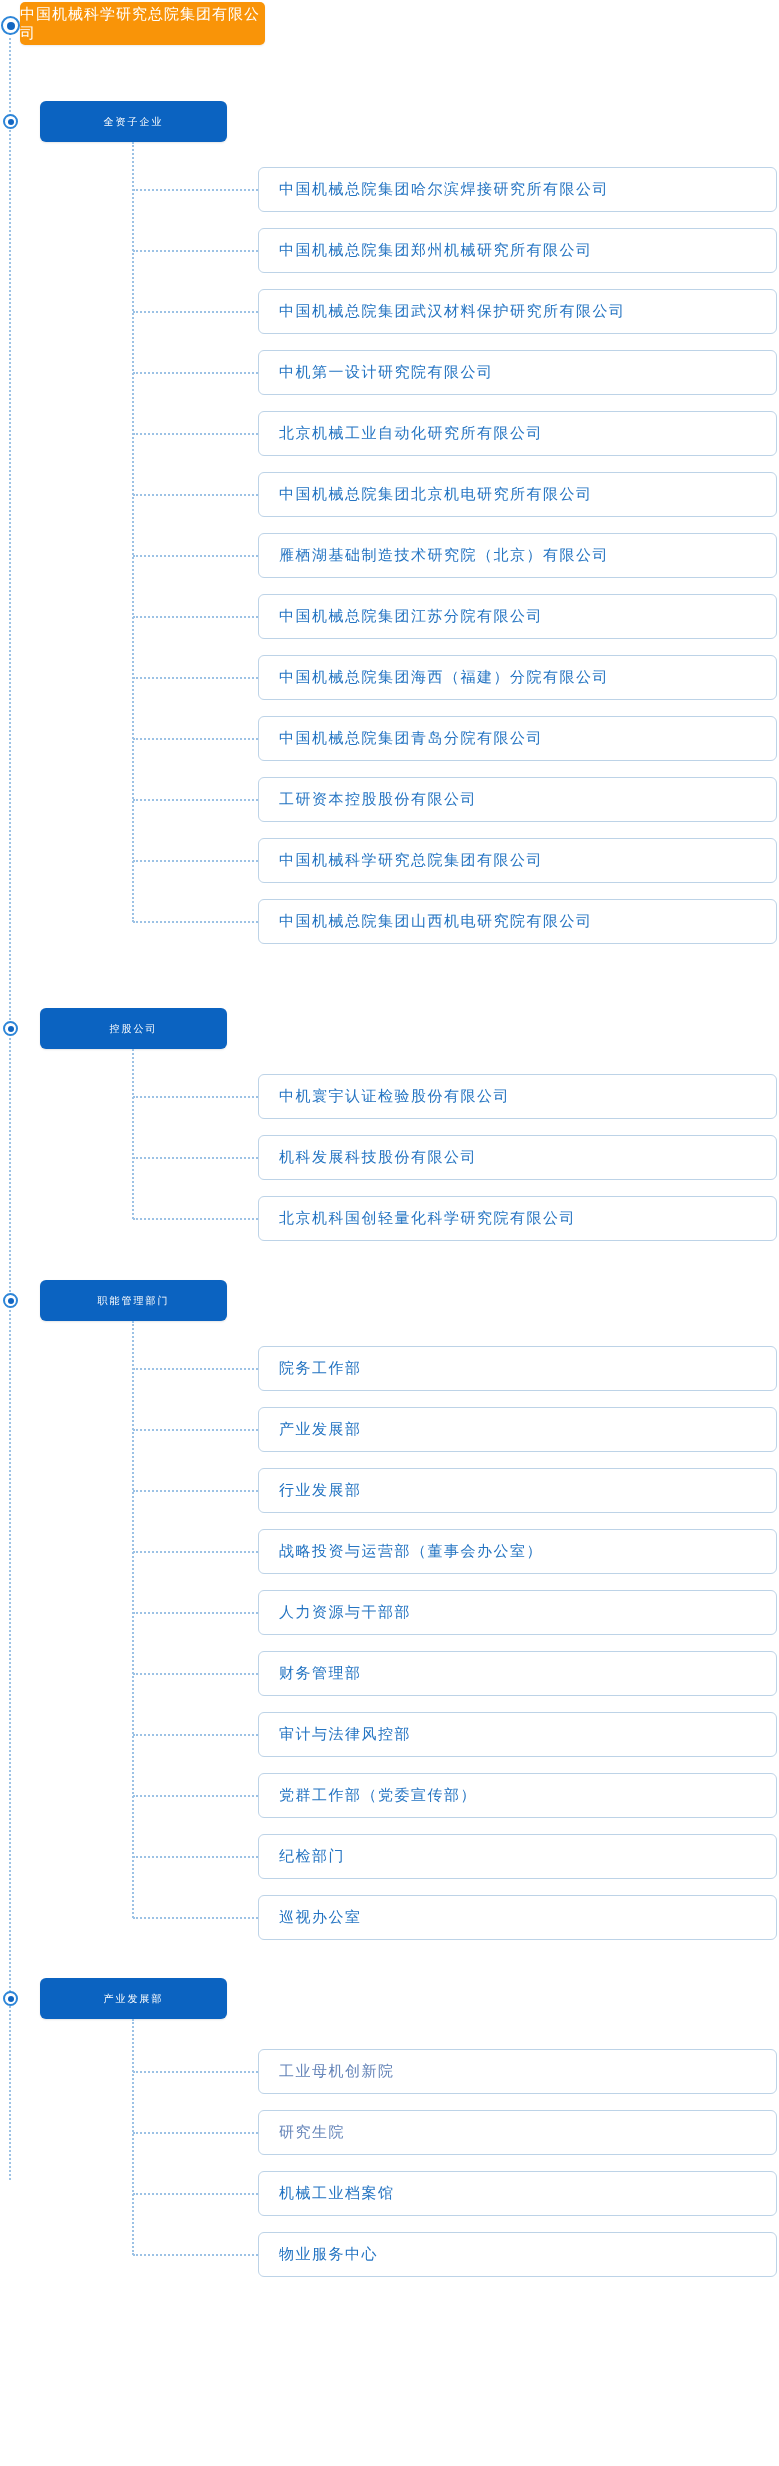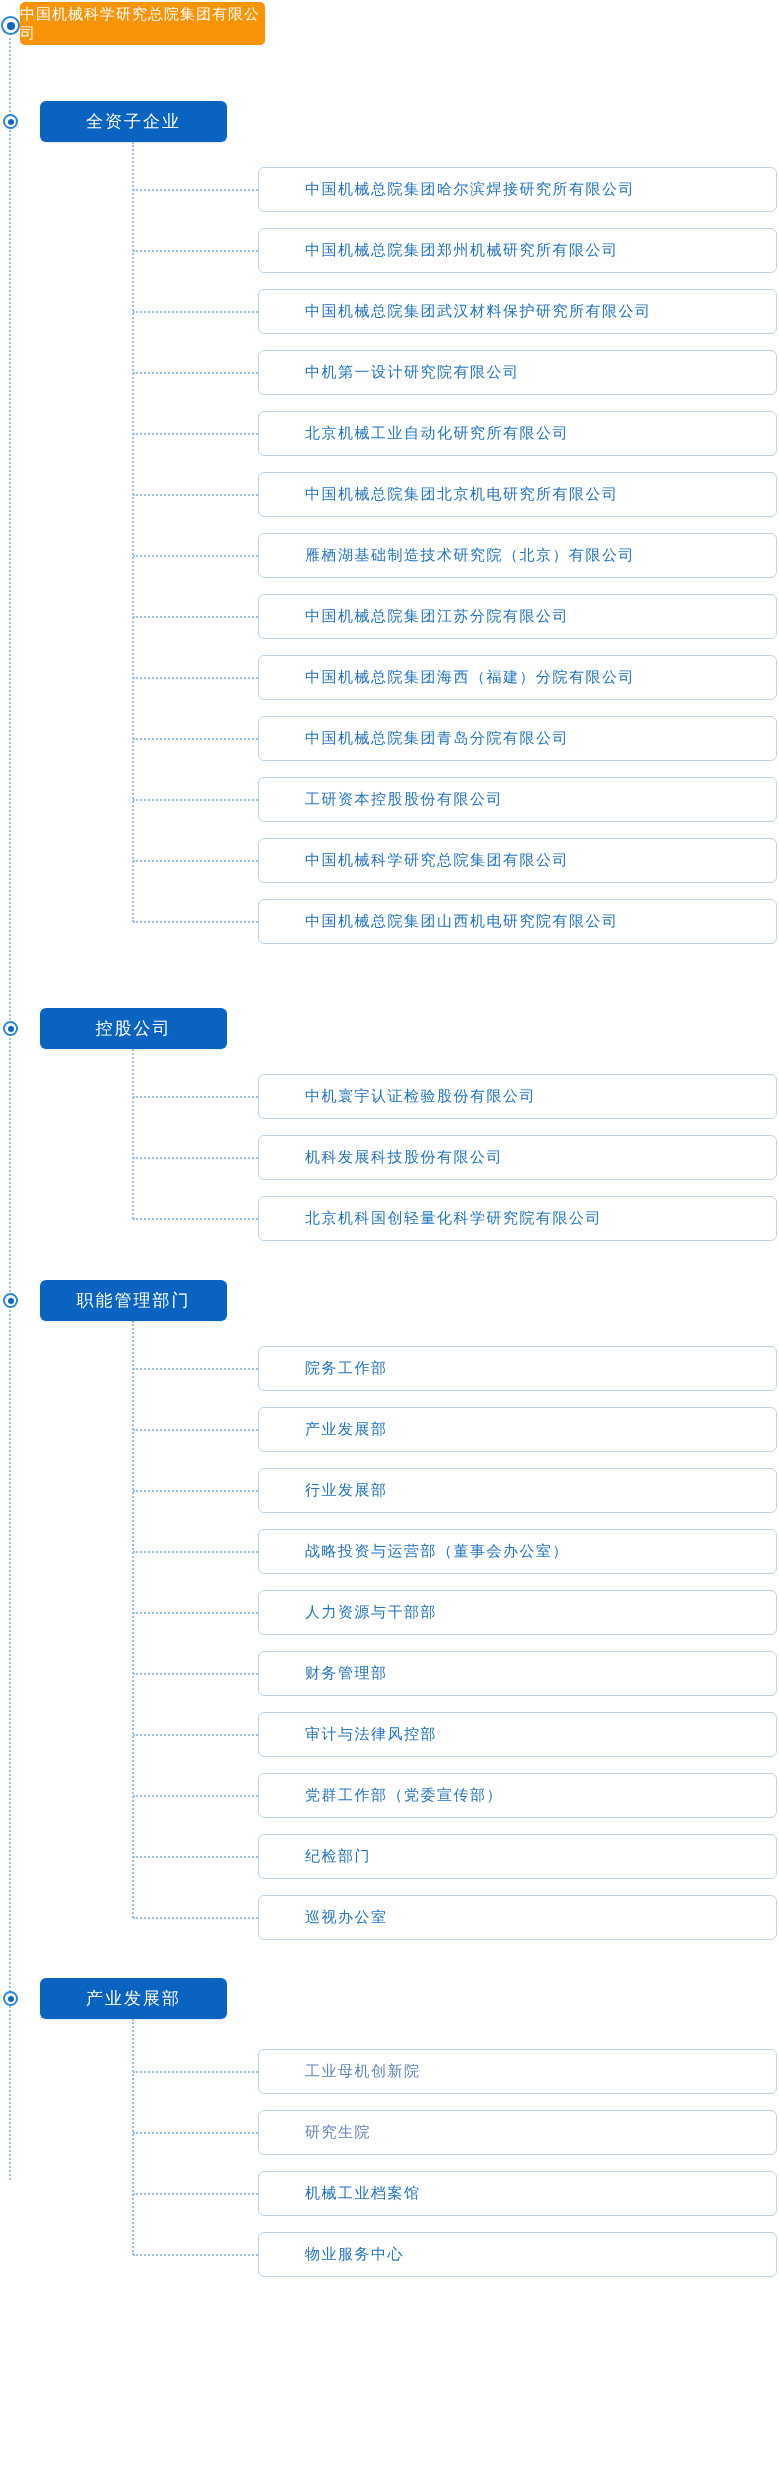--- a/index.html
+++ b/index.html
@@ -26,36 +26,36 @@
             justify-content:center;box-shadow:0 1px 2px rgba(0,0,0,.08);}
 
   
   .group{position:relative;}
   .group.g1{margin-bottom:64px;}
   .group.g2{margin-bottom:39px;}
   .group.g3{margin-bottom:38px;}
   .group.g4{margin-bottom:0;}
   .group-header-row{position:relative;height:41px;}
   .group-box{margin-left:40px;width:187px;height:41px;border-radius:6px;background:#0B63C1;
-             color:#fff;font-size:17px;letter-spacing:2px;display:flex;align-items:center;
+             color:#fff;font-size:10px;letter-spacing:2px;display:flex;align-items:center;
              justify-content:center;box-shadow:0 1px 2px rgba(0,0,0,.10);}
 
   
   .trunk{position:absolute;left:132px;top:41px;bottom:22px;width:0;
          border-left:2px dotted #9CC2E5;z-index:0;}
 
   
   .items{display:flex;flex-direction:column;gap:16px;margin-top:25px;}
   .group.g4 .items{margin-top:30px;}
   .item-row{position:relative;margin-left:258px;width:519px;height:45px;}
   .item-row::before{content:'';position:absolute;left:-125px;width:125px;top:50%;
          margin-top:-1px;border-top:2px dotted #9CC2E5;}
   .item-box{box-sizing:border-box;width:100%;height:100%;background:#fff;
          border:1px solid #BDD3E7;border-radius:6px;display:flex;align-items:center;
-         padding-left:46px;font-size:15px;letter-spacing:1.5px;color:#2474C2;cursor:pointer;}
+         padding-left:20px;font-size:15px;letter-spacing:1.5px;color:#2474C2;cursor:pointer;}
   .item-box.muted{color:#6484B8;}
 </style>
 </head>
 <body>
 
 <div class="canvas">
   <div class="rail"></div>
 
   <div class="root-row">
     <span class="bullet big"></span>

